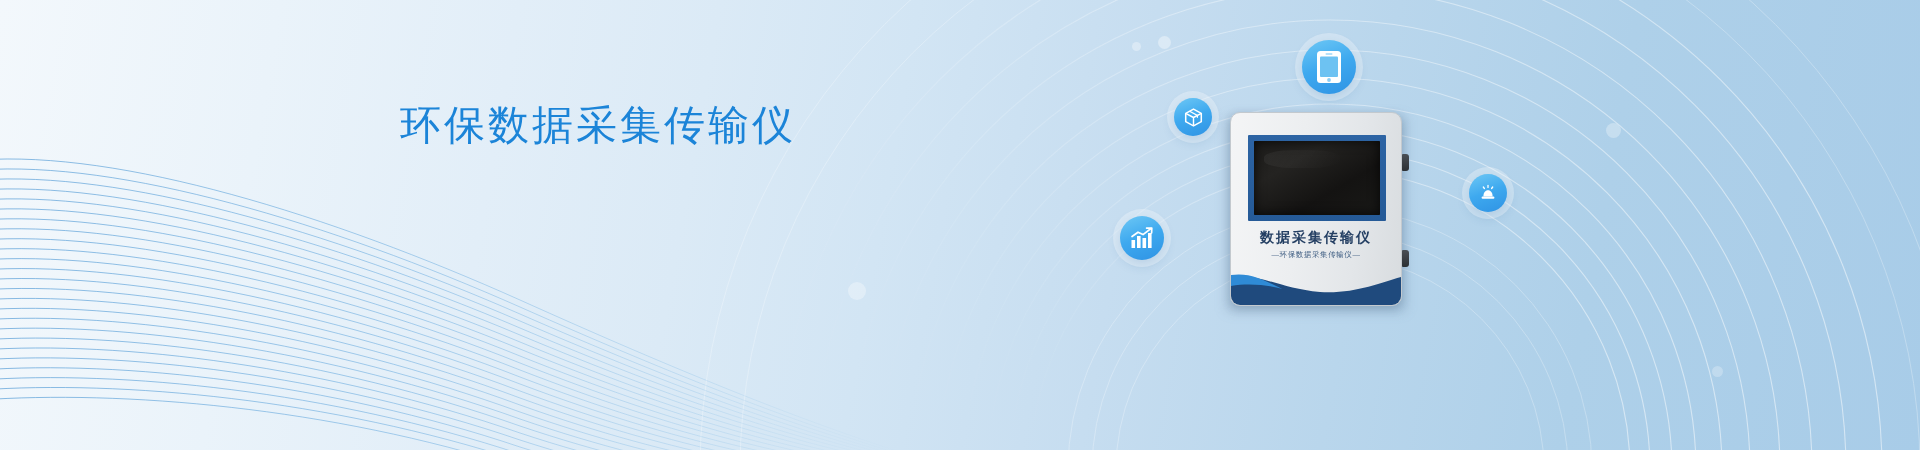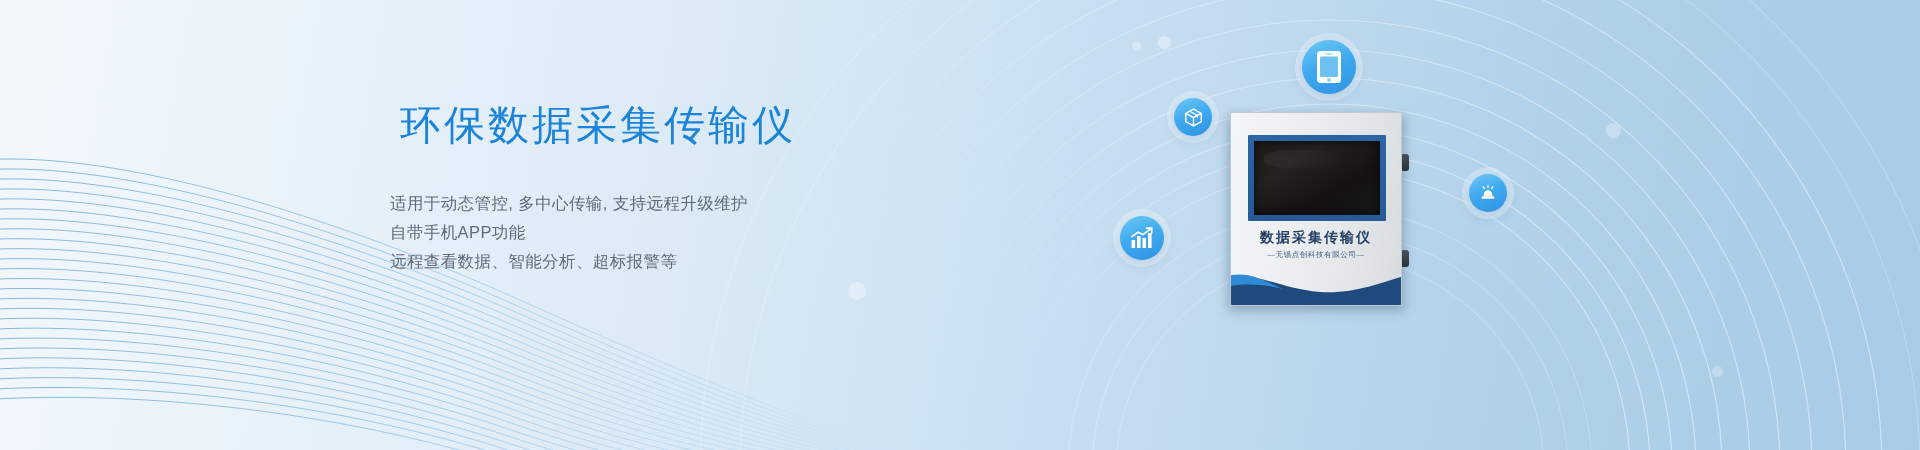--- a/index.html
+++ b/index.html
@@ -90,21 +90,21 @@
     height: 196px;
     background: rgba(60,90,120,0.18);
     filter: blur(6px);
     border-radius: 3px;
   }
   .device-body {
     position: absolute;
     inset: 0;
     background: linear-gradient(96deg, #f4f5f6 0%, #eceef0 40%, #e3e6e9 72%, #d8dcdf 100%);
     border: 1px solid #c3c9ce;
-    border-radius: 2px;
+    border-radius: 10px;
     overflow: hidden;
     box-shadow: 0 3px 10px rgba(40,70,100,0.22);
   }
   
   .screen-bezel {
     position: absolute;
     left: 17px;
     top: 22px;
     width: 138px;
     height: 86px;
@@ -271,25 +271,20 @@
 
   <div class="dot" style="left:1158px; top:36px; width:13px; height:13px;"></div>
   <div class="dot" style="left:1606px; top:123px; width:15px; height:15px; background:rgba(255,255,255,0.30);"></div>
   <div class="dot" style="left:1712px; top:366px; width:11px; height:11px; background:rgba(255,255,255,0.25);"></div>
   <div class="dot" style="left:848px; top:282px; width:18px; height:18px; background:rgba(255,255,255,0.32);"></div>
   <div class="dot" style="left:1132px; top:42px; width:9px; height:9px; background:rgba(255,255,255,0.34);"></div>
 
   <div class="text-block">
     <h1 class="hero-title">环保数据采集传输仪</h1>
 
-    <div class="hero-sub">
-      <div class="hero-sub-line">适用于动态管控, 多中心传输, 支持远程升级维护</div>
-      <div class="hero-sub-line">自带手机APP功能</div>
-      <div class="hero-sub-line">远程查看数据、智能分析、超标报警等</div>
-    </div>
   </div>
 
   <div class="product-area">
 
     <div class="bubble bubble-phone">
       <svg width="26" height="34" viewBox="0 0 26 34" aria-hidden="true">
         <rect x="1" y="1" width="24" height="32" rx="3.5" ry="3.5" fill="#ffffff"></rect>
         <rect x="4" y="6.5" width="18" height="20.5" rx="1" fill="#6dc2f2"></rect>
         <rect x="9.5" y="3.3" width="7" height="1.5" rx="0.75" fill="#9ed7f7"></rect>
         <circle cx="13" cy="30" r="1.9" fill="#8ccef5"></circle>
@@ -327,21 +322,21 @@
 
     <div class="device">
       <div class="device-shadow"></div>
       <div class="device-body">
         <div class="screen-bezel">
           <div class="screen-glass"></div>
         </div>
 
         <div class="device-caption">
           <div class="device-title">数据采集传输仪</div>
-          <div class="device-company">—无锡点创科技有限公司—</div>
+          <div class="device-company">—环保数据采集传输仪—</div>
         </div>
 
         <div class="device-wave">
           <svg viewBox="0 0 172 46" preserveAspectRatio="none" aria-hidden="true">
             <path d="M0,18 C30,14 50,30 90,33 C125,35 150,24 172,18 L172,46 L0,46 Z" fill="#1f4a7d"></path>
             <path d="M0,16 C22,13 36,23 52,30 C38,26 18,24 0,27 Z" fill="#2f8bd6"></path>
           </svg>
         </div>
       </div>
       <div class="nub n1"></div>

